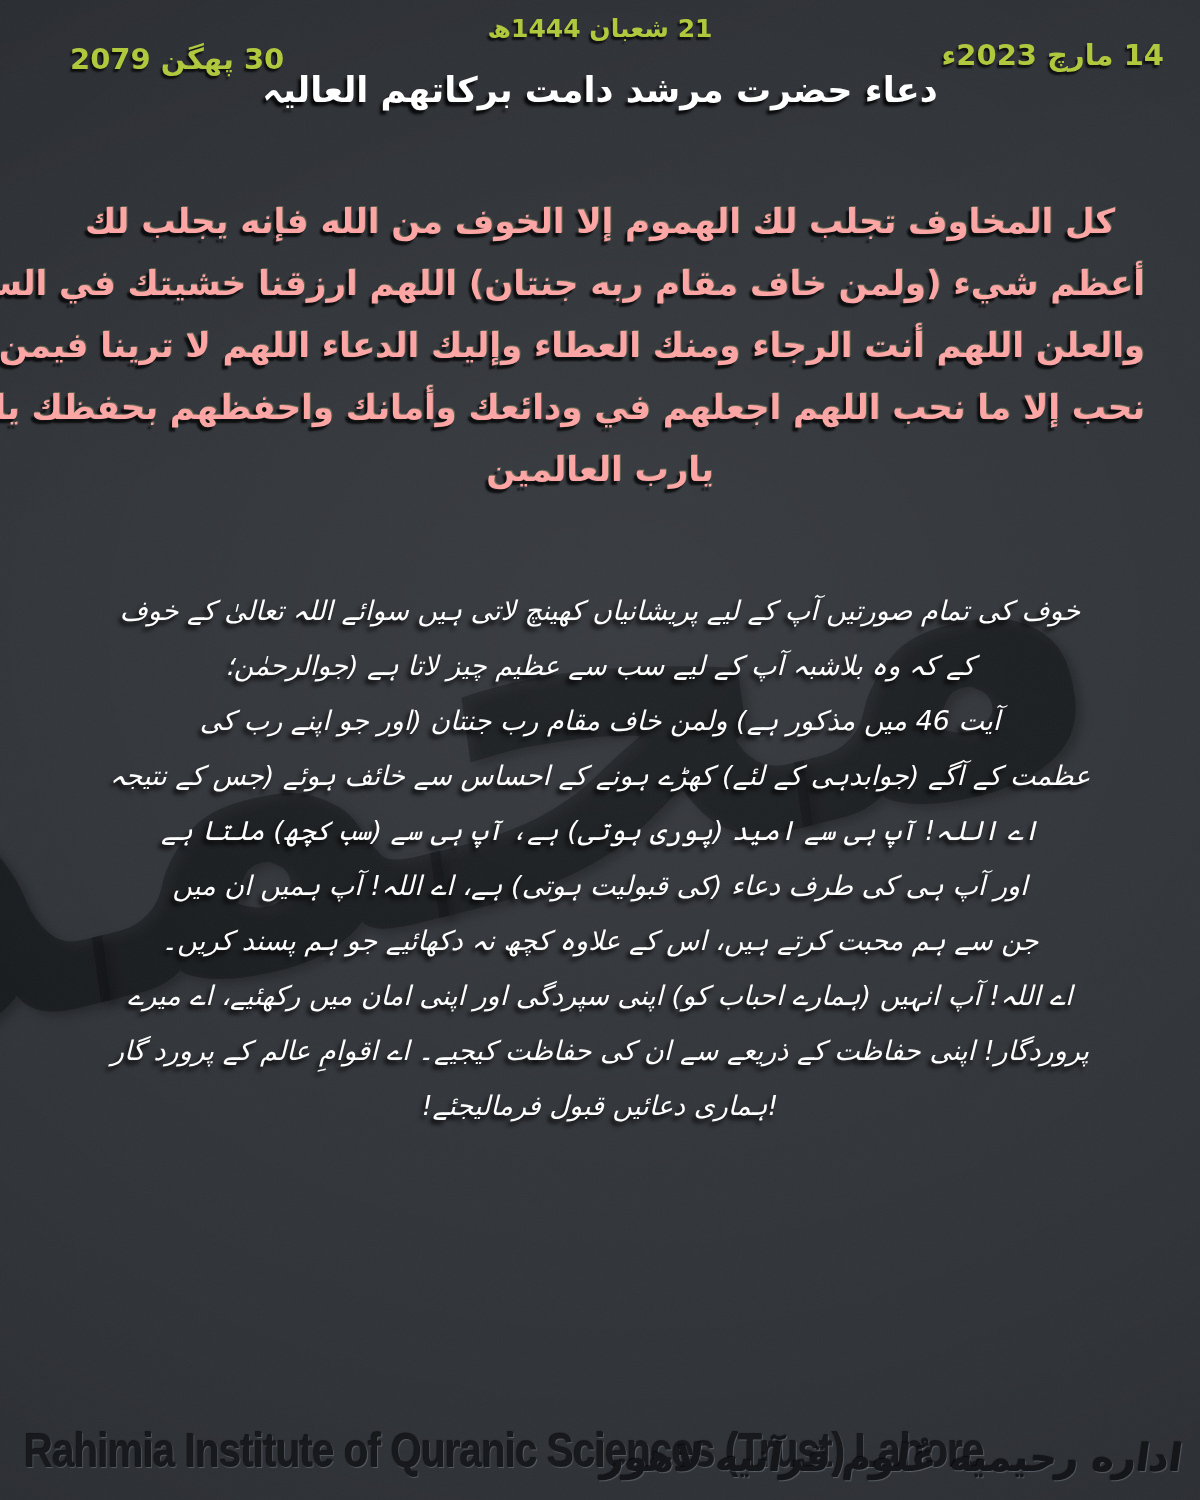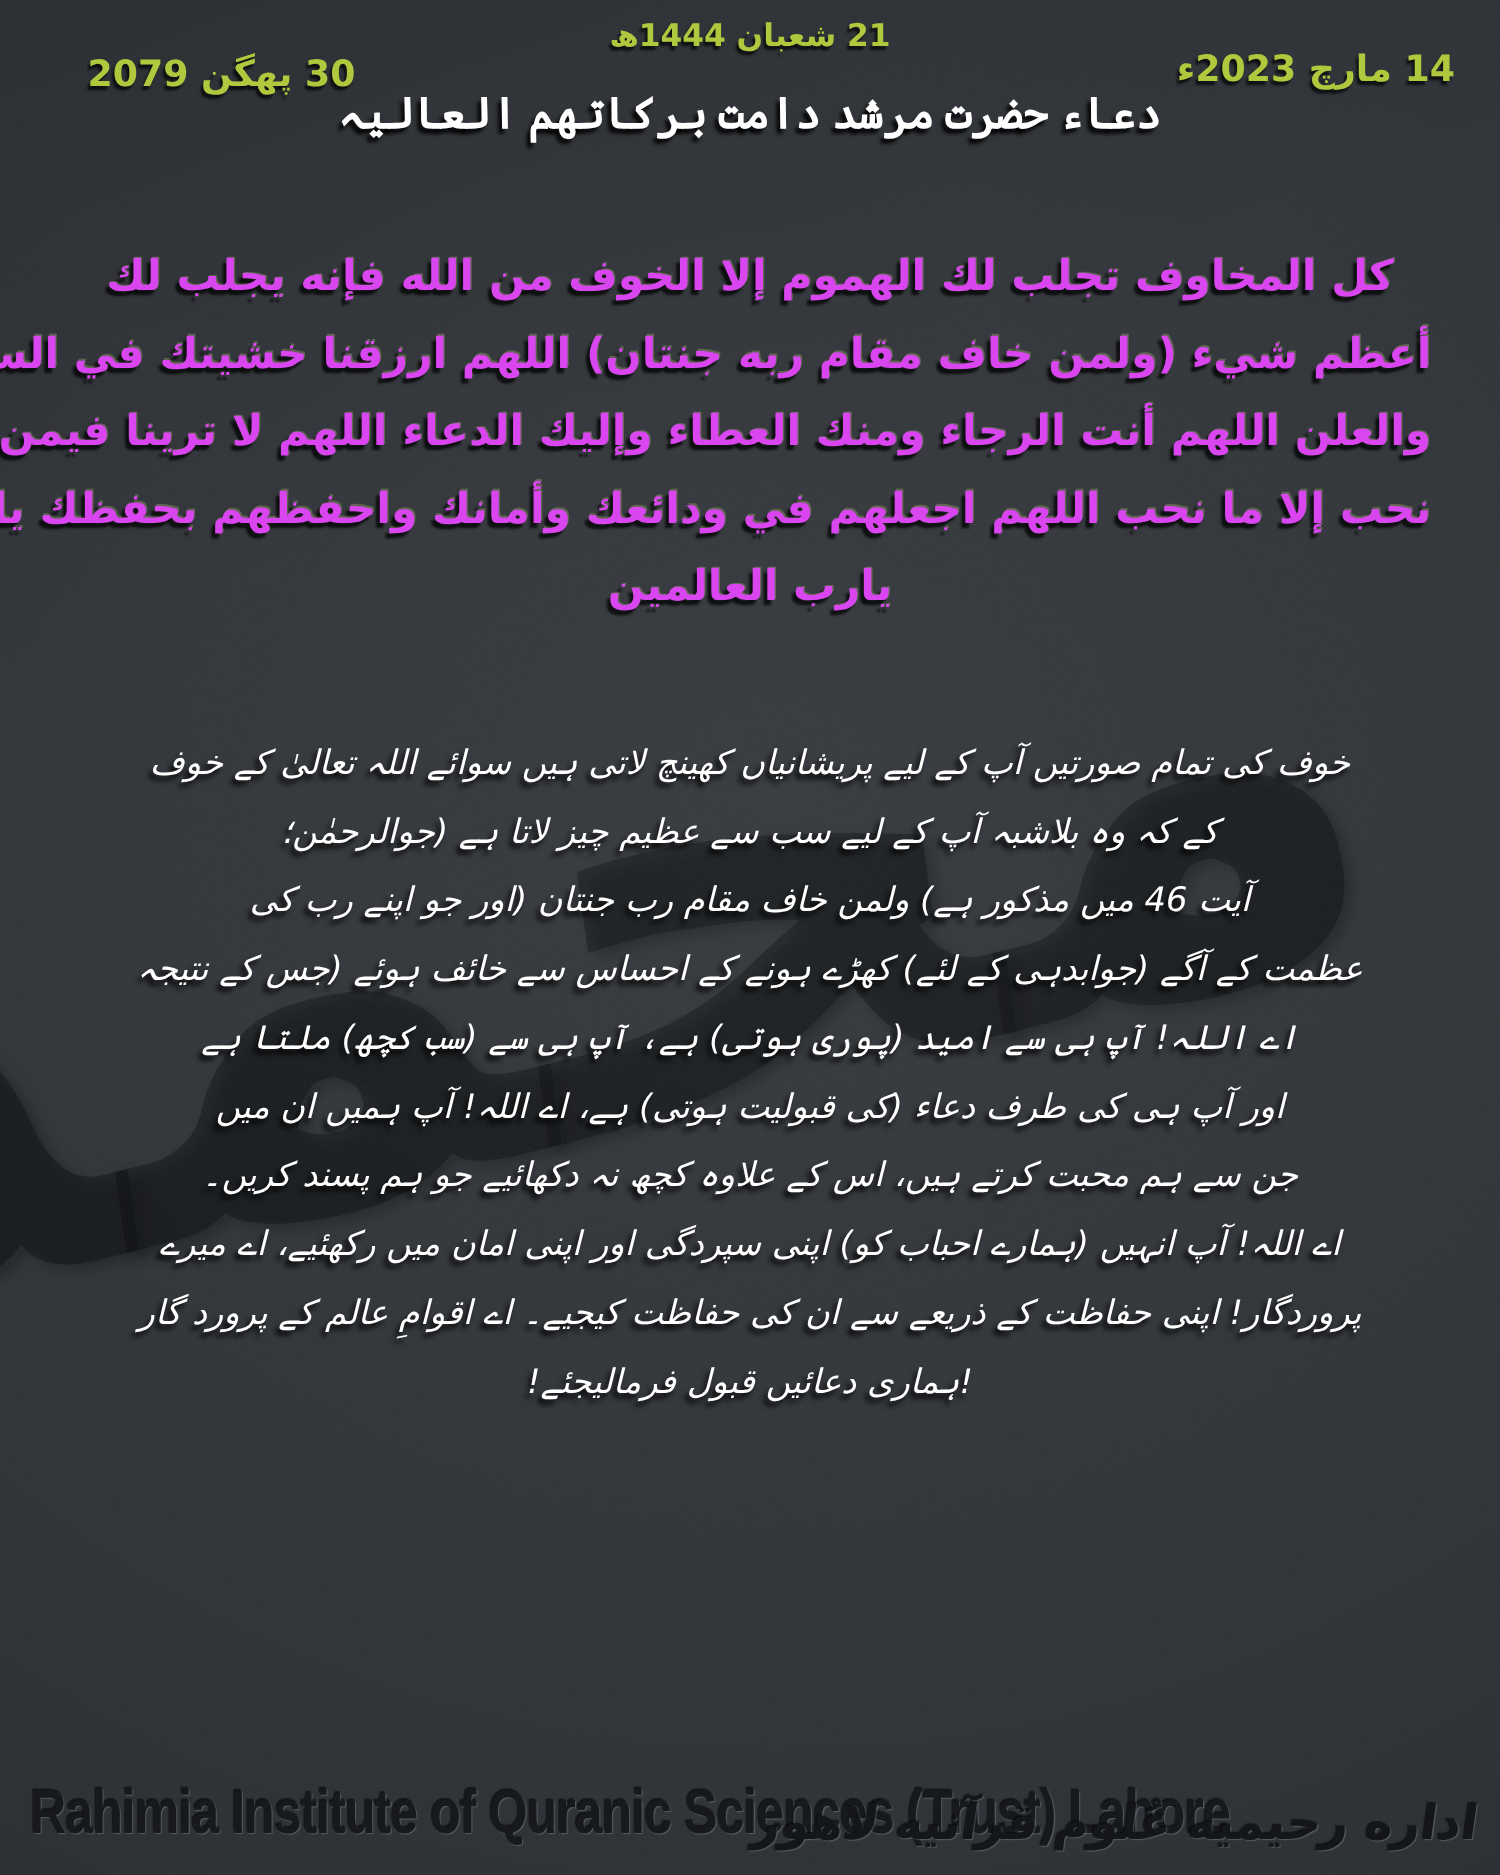--- a/index.html
+++ b/index.html
@@ -34,29 +34,28 @@
     text-align:center;
   }
   .date-center{top:14px;left:0;right:0;text-align:center;font-size:25px;}
   .date-right{top:38px;right:36px;}
   .date-left{top:42px;left:70px;}
 
   .main-title{
     top:70px;text-align:center;
     font-size:35px;font-weight:bold;color:#ffffff;direction:rtl;
     text-shadow:-3px 4px 3px rgba(0,0,0,0.85);
-    font-family:Liberation Serif, serif;
   }
 
   .arabic-block{
     top:190px;left:55px;right:55px;text-align:center;direction:rtl;
   }
   .arabic-line{
     font-size:34px;font-weight:bold;line-height:62px;white-space:nowrap;
-    color:#d946ef;
+    color:#fca5a5;
     text-shadow:-3px 4px 2px rgba(0,0,0,0.75), 1px -1px 0 rgba(220,235,140,0.25);
   }
 
   .urdu-block{
     top:583px;left:80px;right:80px;text-align:center;direction:rtl;
   }
   .urdu-line{
     font-size:27px;line-height:55px;white-space:nowrap;color:#ffffff;
     text-shadow:-3px 4px 4px rgba(0,0,0,0.9);
     font-style:italic;

